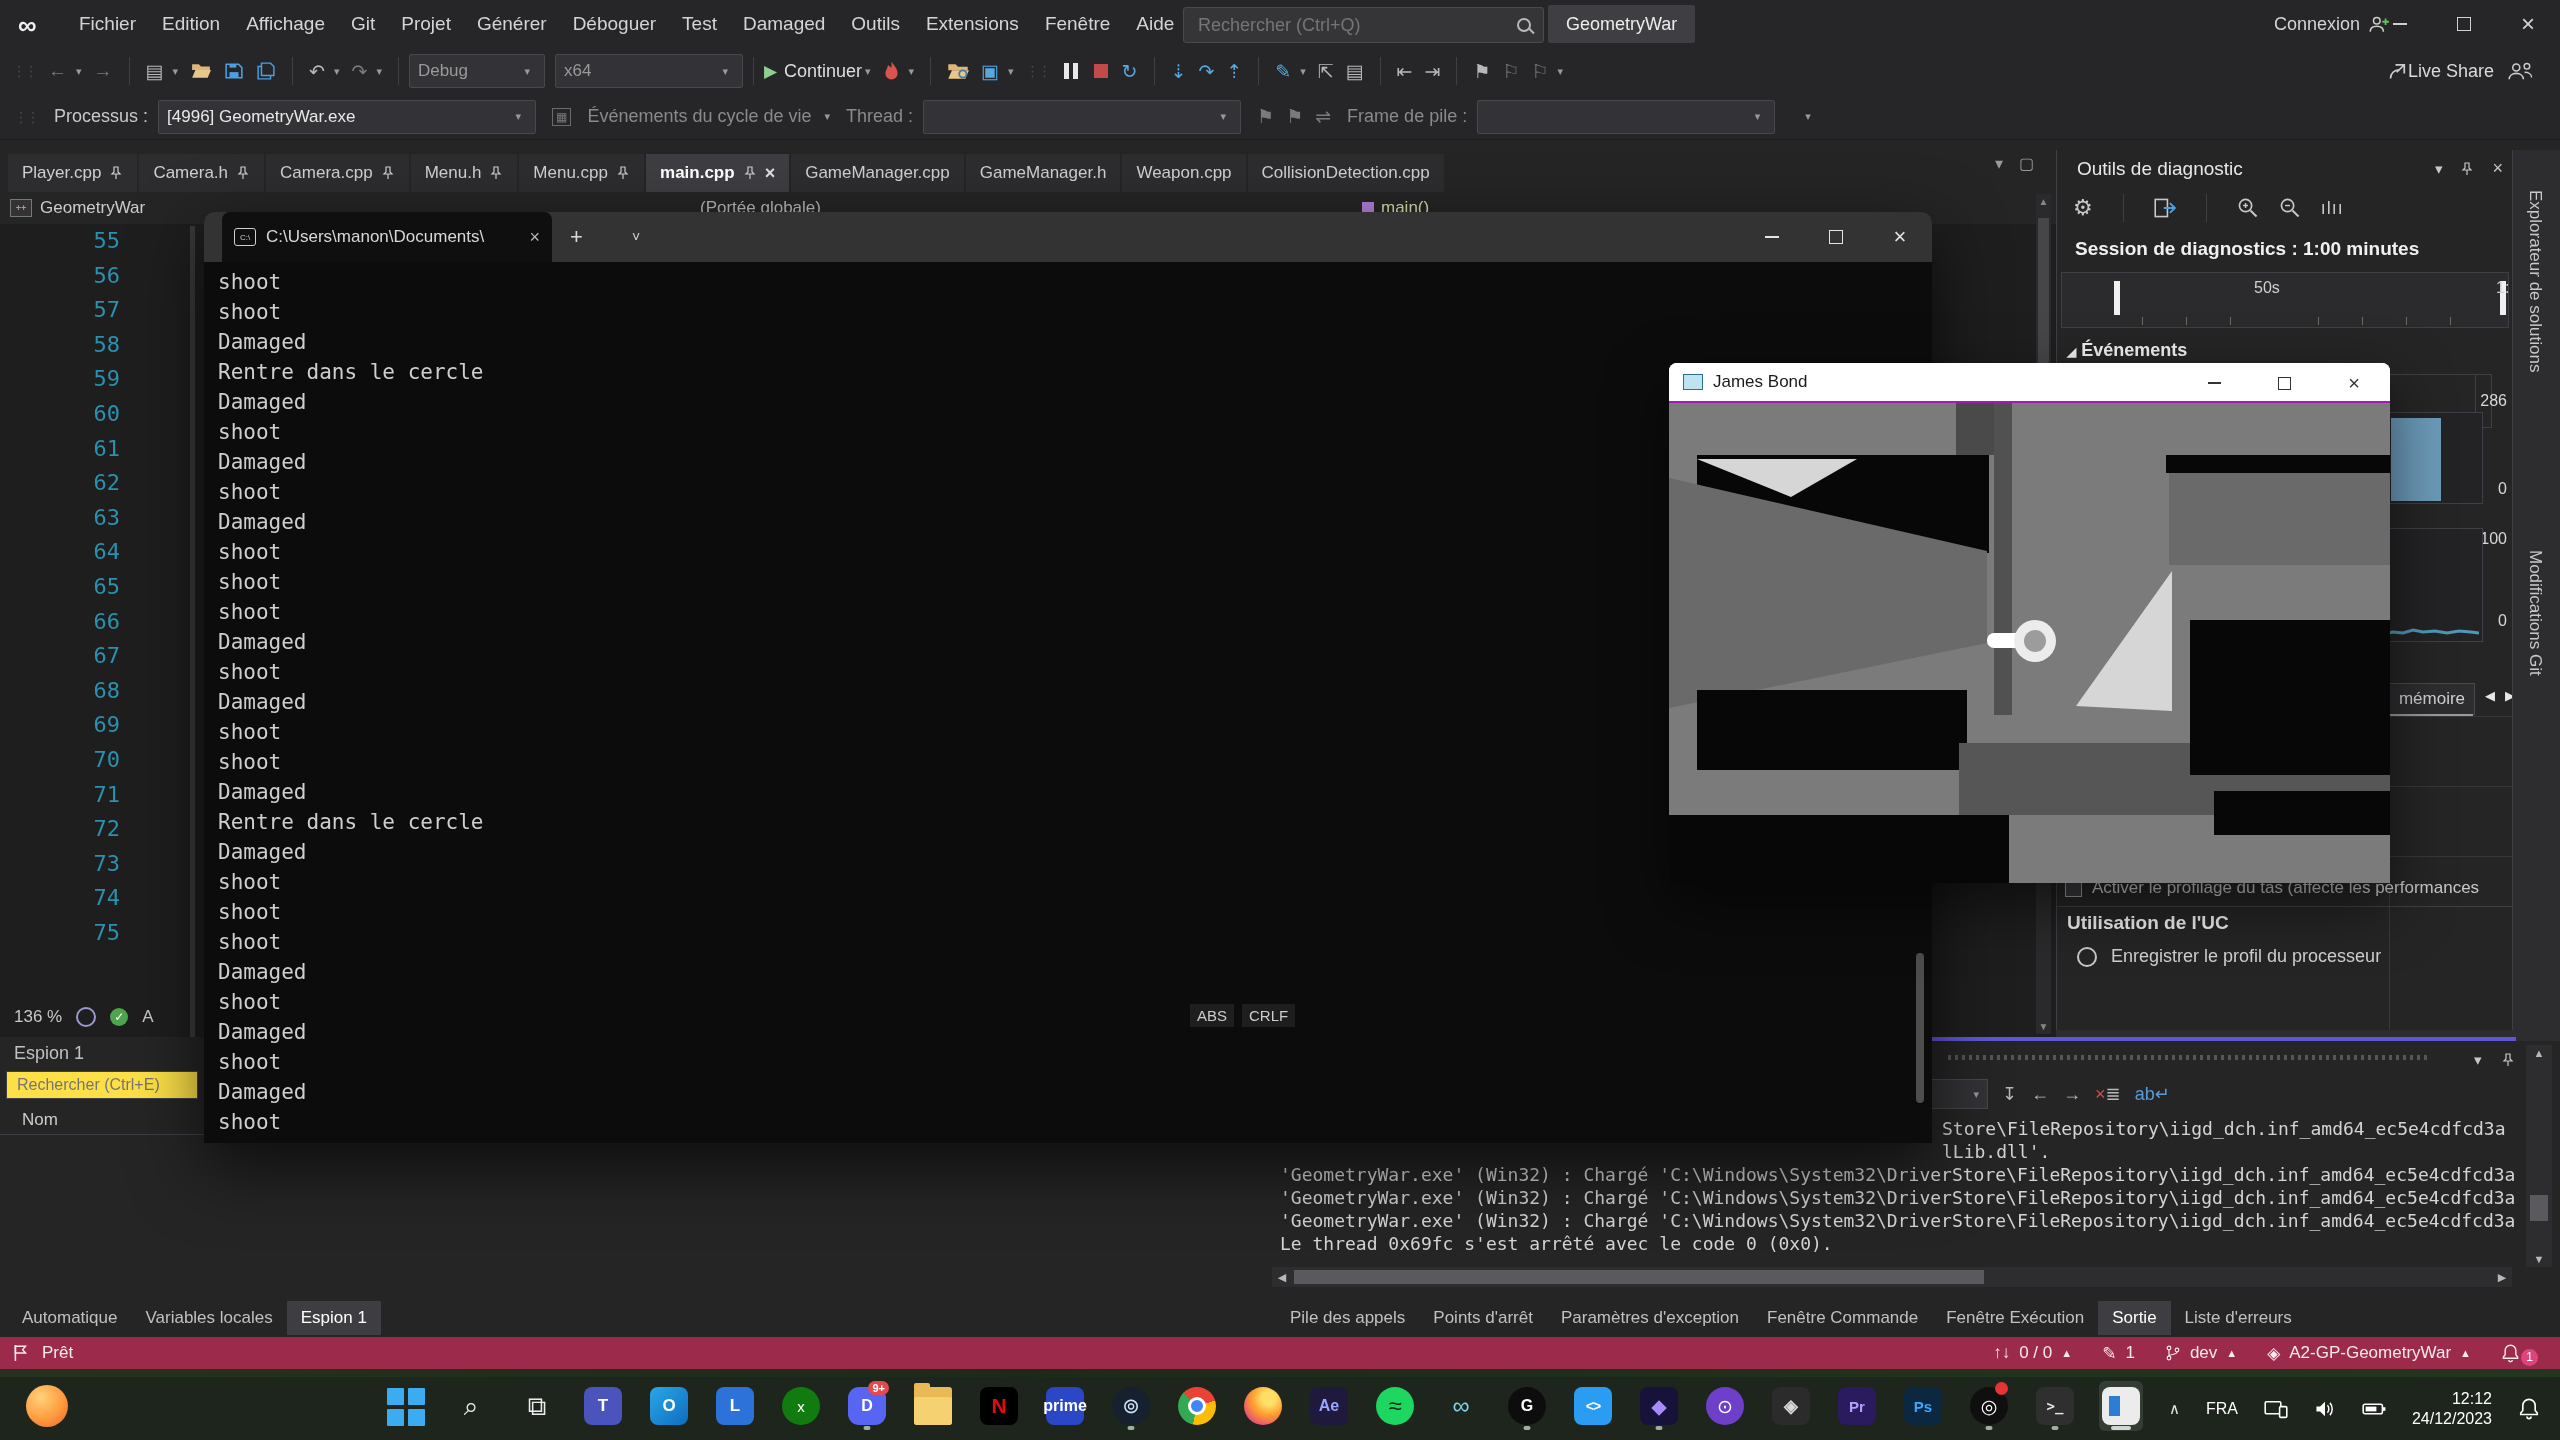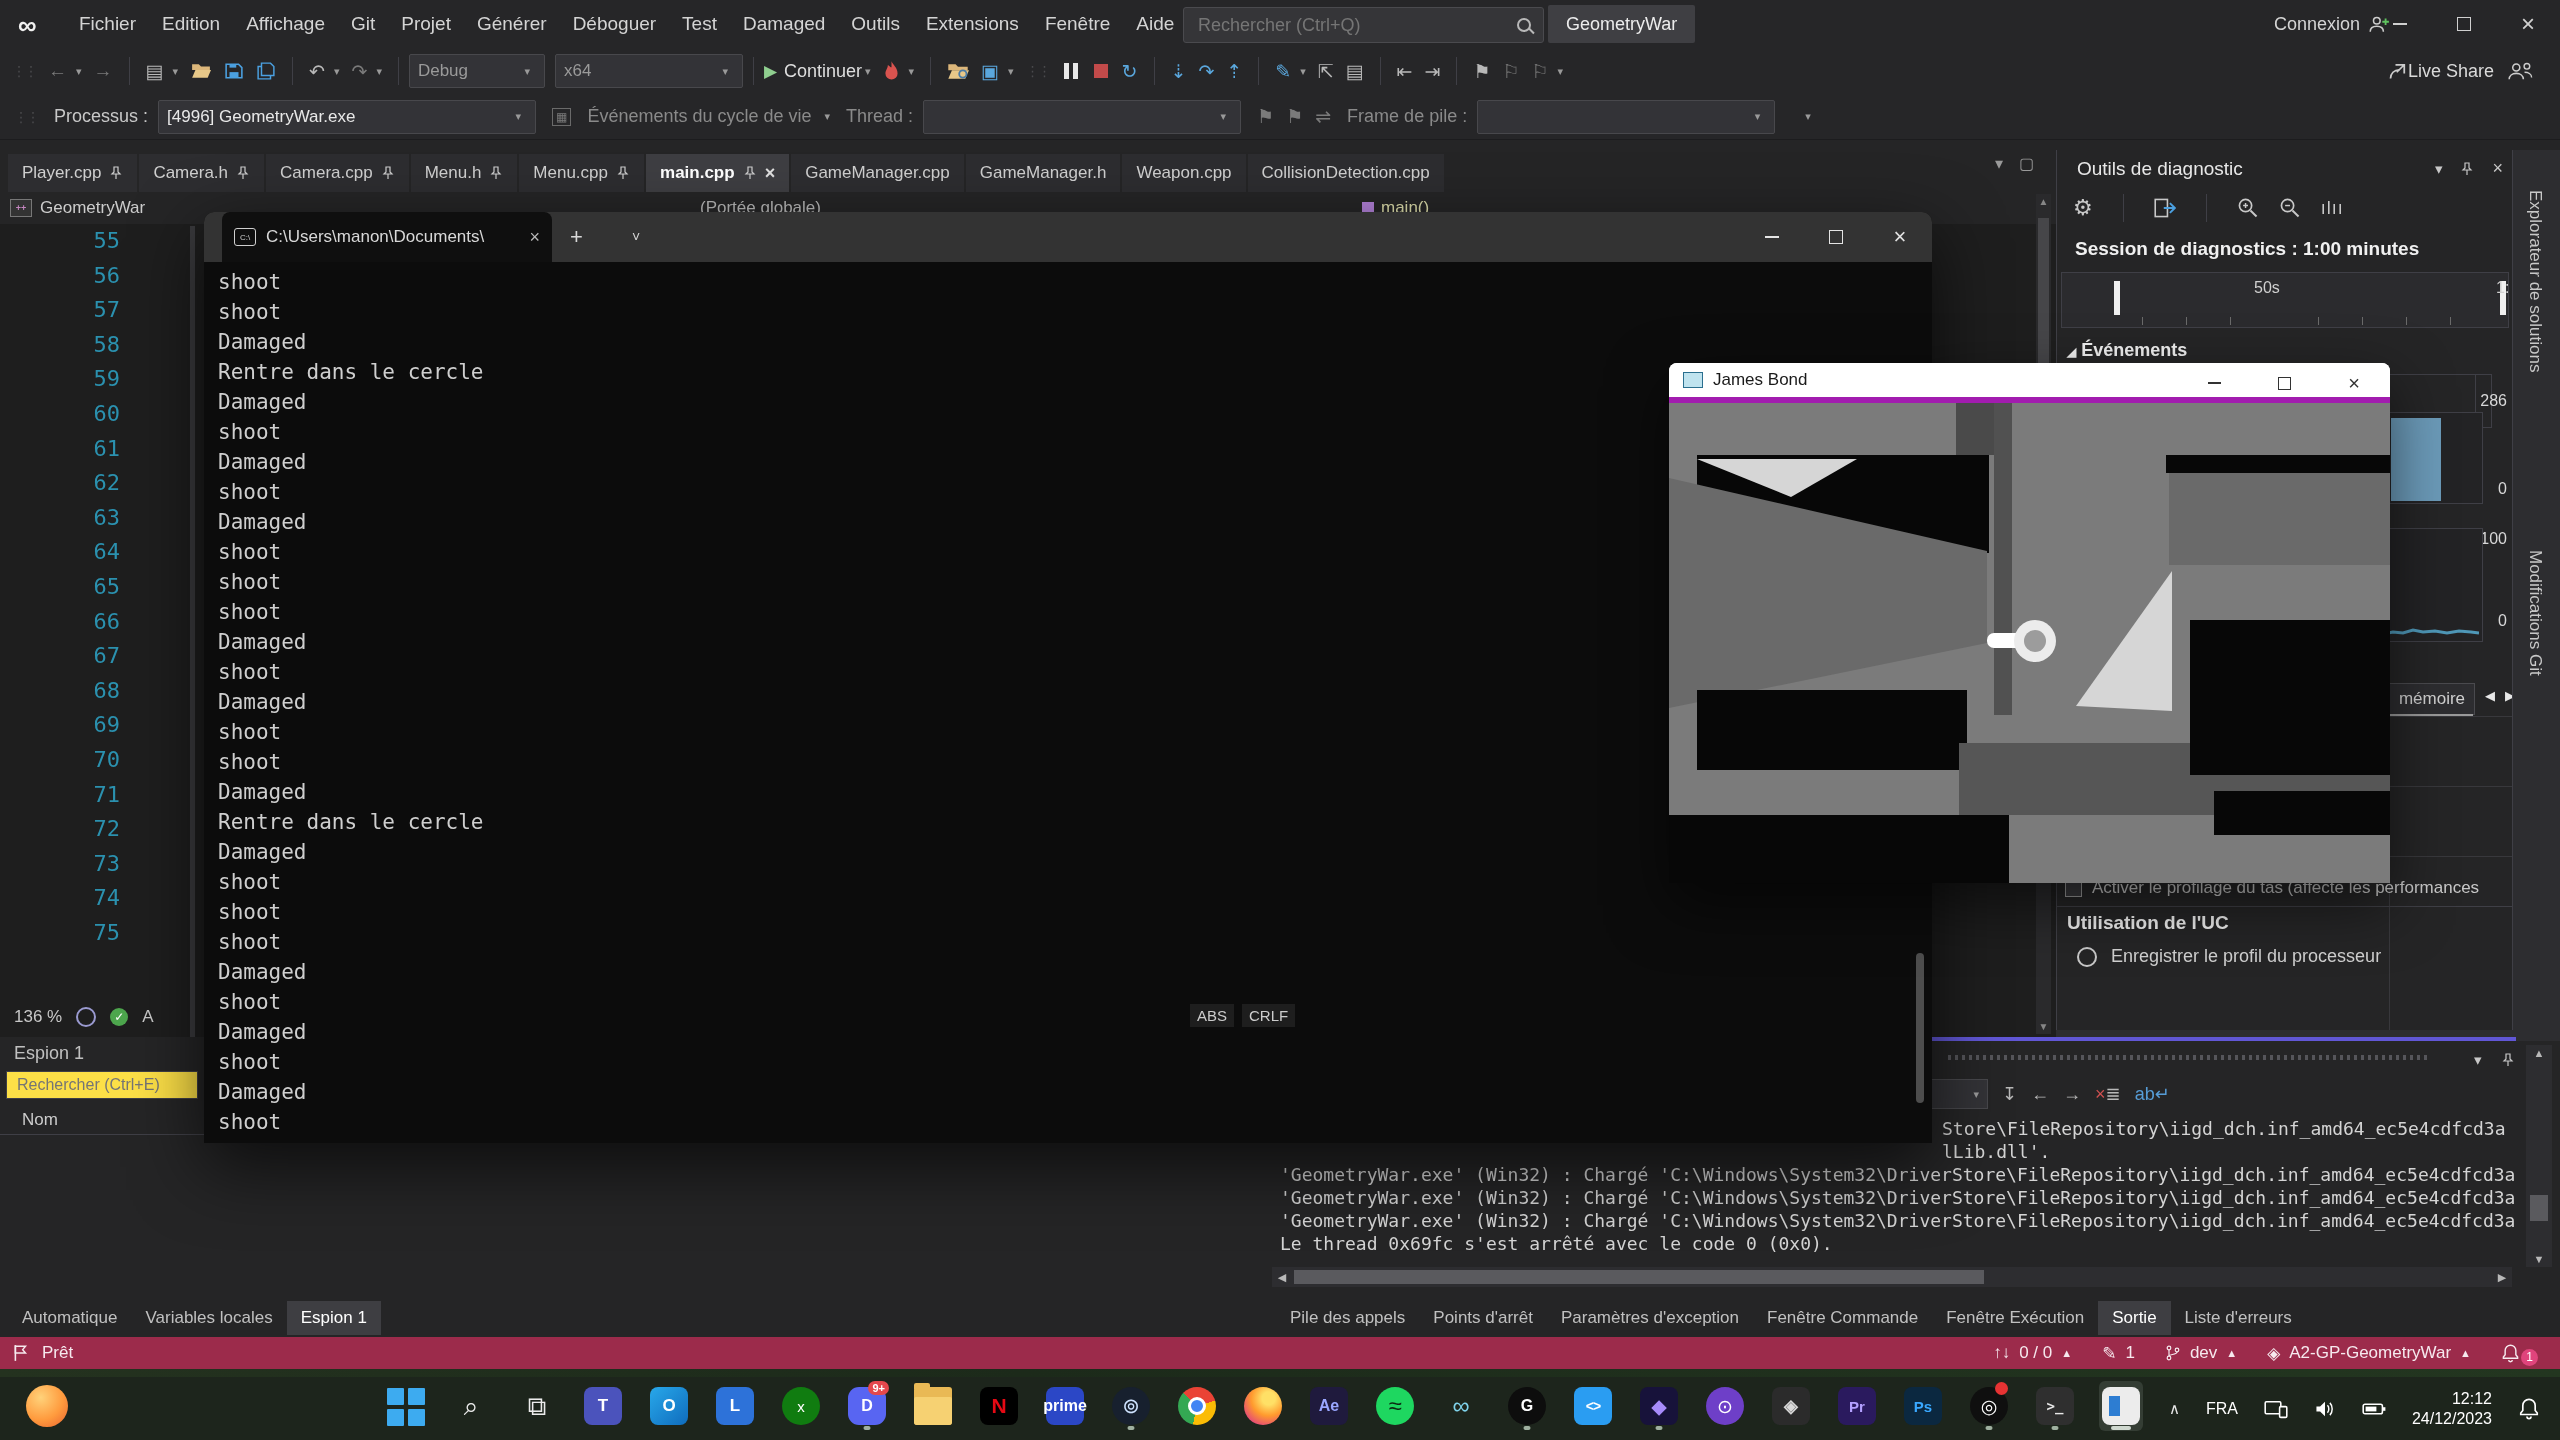--- a/index.html
+++ b/index.html
@@ -156,21 +156,21 @@
   .term-wbtn{position:absolute;top:0;width:64px;height:50px;display:flex;align-items:center;justify-content:center;color:#e4e4e4;}
   #term-body{position:absolute;left:0;top:50px;width:100%;height:881px;background:#0c0c0c;overflow:hidden;
              padding:5px 0 0 14px;box-sizing:border-box;}
   .tline{font-family:"DejaVu Sans Mono",monospace;font-size:21px;line-height:30px;color:#cfcfcf;white-space:pre;}
   #term-scroll{position:absolute;right:8px;bottom:40px;width:8px;height:150px;background:#4d4d4d;border-radius:4px;}
 
   
   #gamewin{left:1669px;top:363px;width:721px;height:520px;z-index:50;box-shadow:0 22px 60px rgba(0,0,0,.55);
            background:#ffffff;border-radius:8px 8px 0 0;}
   #game-titlebar{position:absolute;left:0;top:0;width:100%;height:40px;background:#ffffff;border-radius:8px 8px 0 0;
-                 display:flex;align-items:center;border-bottom:6px solid #a21caf;box-sizing:border-box;}
+                 display:flex;align-items:center;border-bottom:2px solid #a21caf;box-sizing:border-box;}
   .gwicon{width:18px;height:14px;border:1.5px solid #2a6f8f;background:#bfe3ef;margin:0 10px 0 14px;}
   #game-titlebar .ttl{font-size:17px;color:#1a1a1a;}
   .game-wbtn{position:absolute;top:0;width:66px;height:40px;display:flex;align-items:center;justify-content:center;color:#333;}
   #game-wbtn-min span{display:block;width:13px;height:2px;background:#333;}
   #game-wbtn-max span{display:block;width:11px;height:11px;border:1.5px solid #333;}
   #game-canvas{position:absolute;left:0;top:40px;}
 
   
   #statusbar{left:0;top:1337px;width:2560px;height:32px;background:#9c2b4b;display:flex;align-items:center;
              font-size:17px;color:#f6e9ee;z-index:55;}

